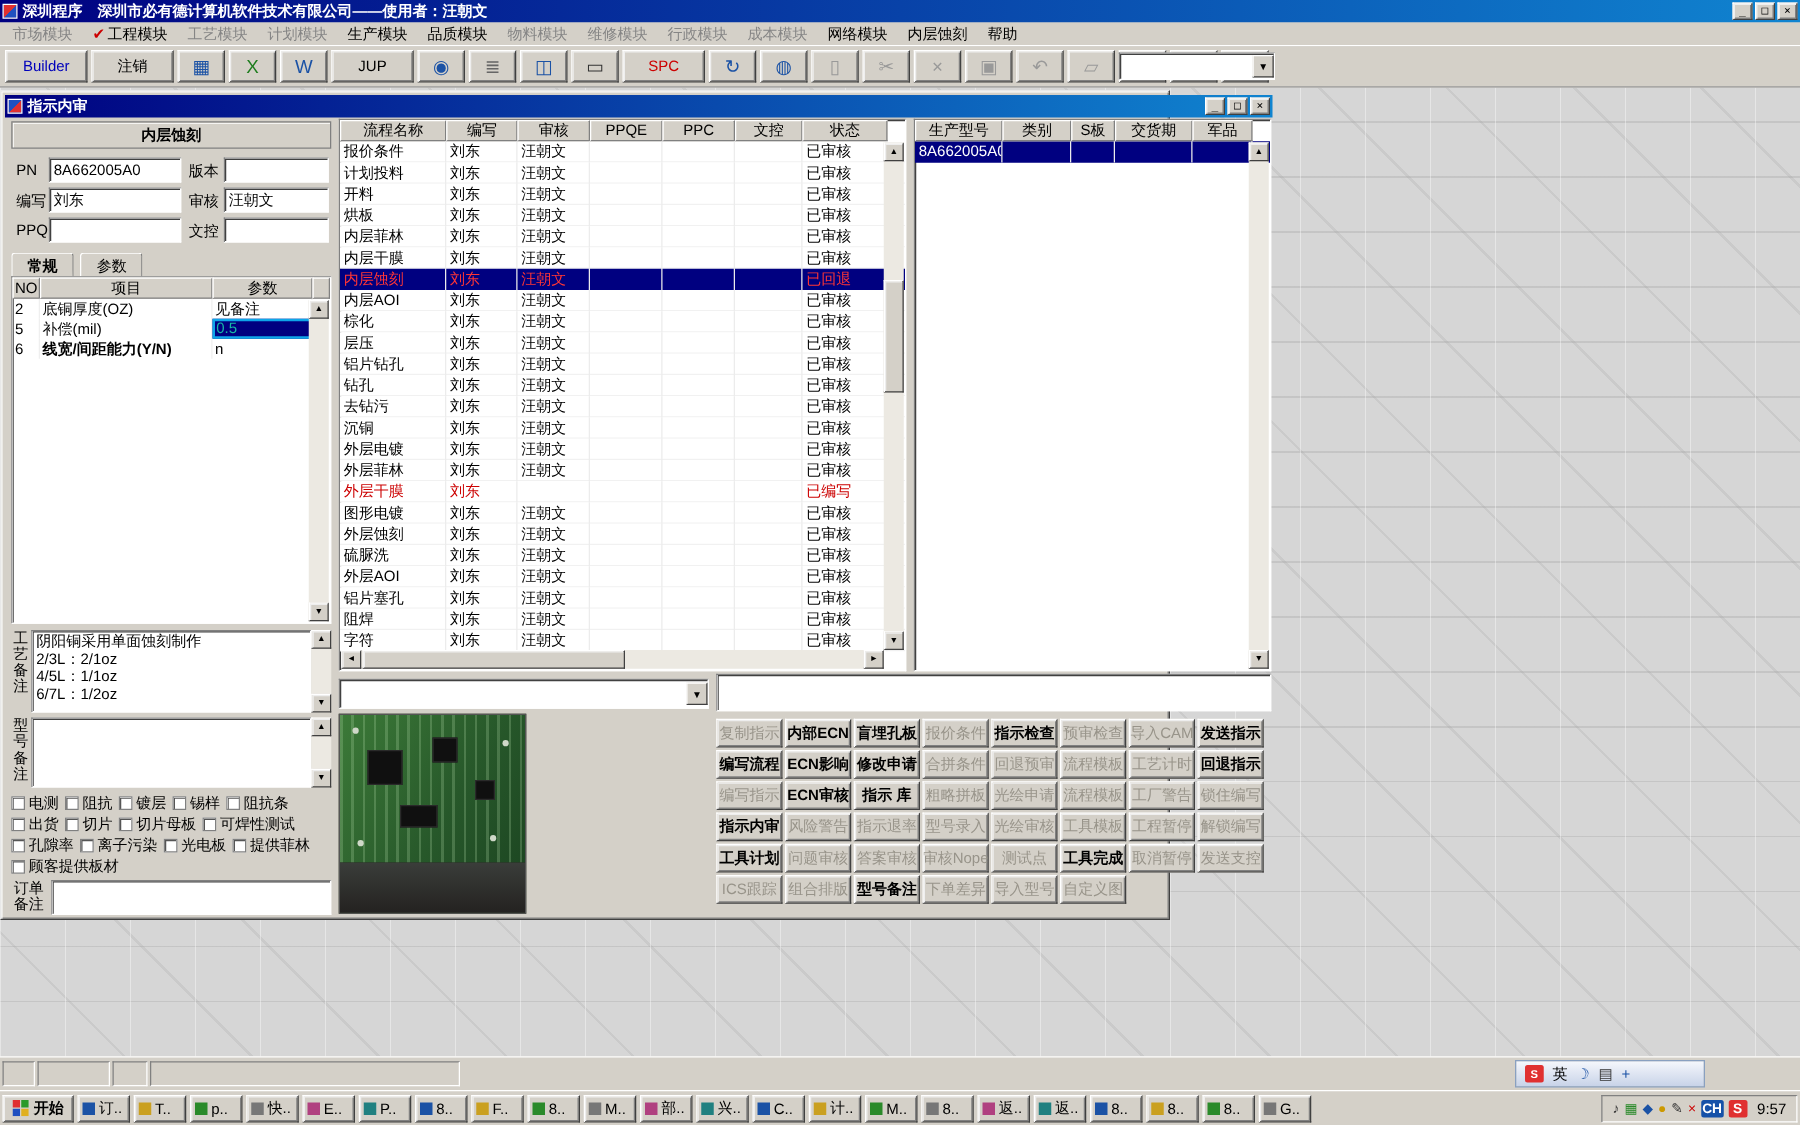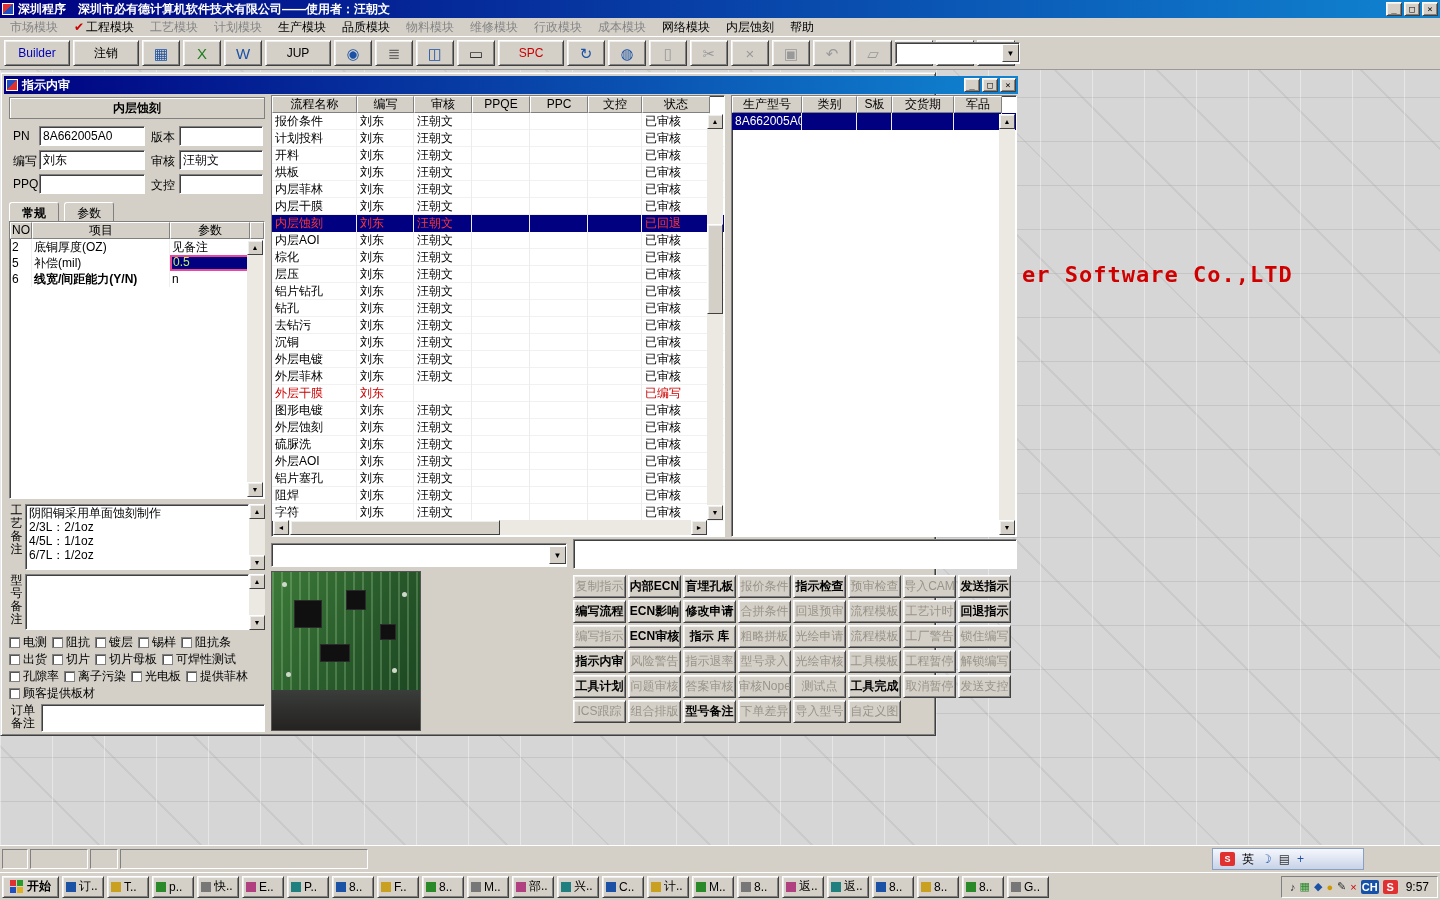--- a/index.html
+++ b/index.html
@@ -43,21 +43,21 @@
 .flabel{position:absolute;top:3px;white-space:nowrap}
 .fld{position:absolute;top:0;height:20px;padding:0 3px;font-size:12px;background:#fff;border:1px solid;border-color:#808080 #fff #fff #808080;box-shadow:inset 1px 1px 0 #404040}
 .tabs{position:absolute;left:8px;top:129px;height:19px}
 .tab{display:inline-block;padding:2px 12px;background:#d4d0c8;border:1px solid;border-color:#fff #808080 #d4d0c8 #fff;border-radius:3px 3px 0 0;margin-right:2px}
 .tab.active{font-weight:bold}
 .param-table{position:absolute;left:8px;top:148px;width:256px;height:278px;background:#fff;border:1px solid;border-color:#808080 #fff #fff #808080;box-shadow:inset 1px 1px 0 #404040}
 .phead{display:flex}
 .hcell{background:#d4d0c8;border:1px solid;border-color:#fff #808080 #808080 #fff;height:17px;line-height:14px;text-align:center;overflow:hidden;white-space:nowrap;flex:none}
 .prow{display:flex;height:16px}
 .pcell{height:16px;line-height:16px;padding-left:2px;overflow:hidden;white-space:nowrap;border-right:1px solid #efefef;flex:none}
-.cell-hi{background:#000080;color:#bef264;border:2px solid #ec4899;line-height:11px;padding-left:1px}
+.cell-hi{background:#000080;color:#14b8a6;border:2px solid #0ea5e9;line-height:11px;padding-left:1px}
 .pscroll{position:absolute;top:18px;right:1px;width:16px;bottom:1px;background:#ece9e2}
 .sb{position:absolute;width:16px;height:15px;background:#d4d0c8;border:1px solid;border-color:#fff #404040 #404040 #fff;box-shadow:inset 1px 1px 0 #eee;font-size:7px;display:flex;align-items:center;justify-content:center;padding:0}
 .sb-thumb{position:absolute;background:#d4d0c8;border:1px solid;border-color:#fff #404040 #404040 #fff;box-shadow:inset 1px 1px 0 #eee}
 .note-label{position:absolute;width:15px;line-height:13px;word-break:break-all;text-align:center}
 .note-area{position:absolute;background:#fff;border:1px solid;border-color:#808080 #fff #fff #808080;box-shadow:inset 1px 1px 0 #404040;padding:1px 3px;line-height:14px;overflow:hidden}
 .note-line{white-space:nowrap}
 .nscroll{position:absolute;width:16px;background:#ece9e2}
 #cb-area{position:absolute;left:8px;top:561px;width:258px;height:68px}
 .cbrow{position:absolute;left:0;width:258px;height:16px;white-space:nowrap}
 .cb-wrap{display:inline-flex;align-items:center;margin-right:5px}
@@ -98,21 +98,20 @@
 .tray{margin-left:auto;height:22px;display:flex;align-items:center;gap:4px;padding:0 8px;border:1px solid;border-color:#808080 #fff #fff #808080}
 .tray-ico{font-size:11px;text-align:center}
 .clock{margin-left:4px}
 </style>
 </head>
 <body>
 
 <div id="screen">
   <div class="bgpattern"></div>
 
-  <div class="watermark">er Software Co.,LTD</div>
 
   <div class="titlebar">
     <span class="app-ico"></span>
     <span>深圳程序　深圳市必有德计算机软件技术有限公司——使用者：汪朝文</span>
     <span class="caps">
       <button class="cap">_</button>
       <button class="cap">□</button>
       <button class="cap">×</button>
     </span>
   </div>

